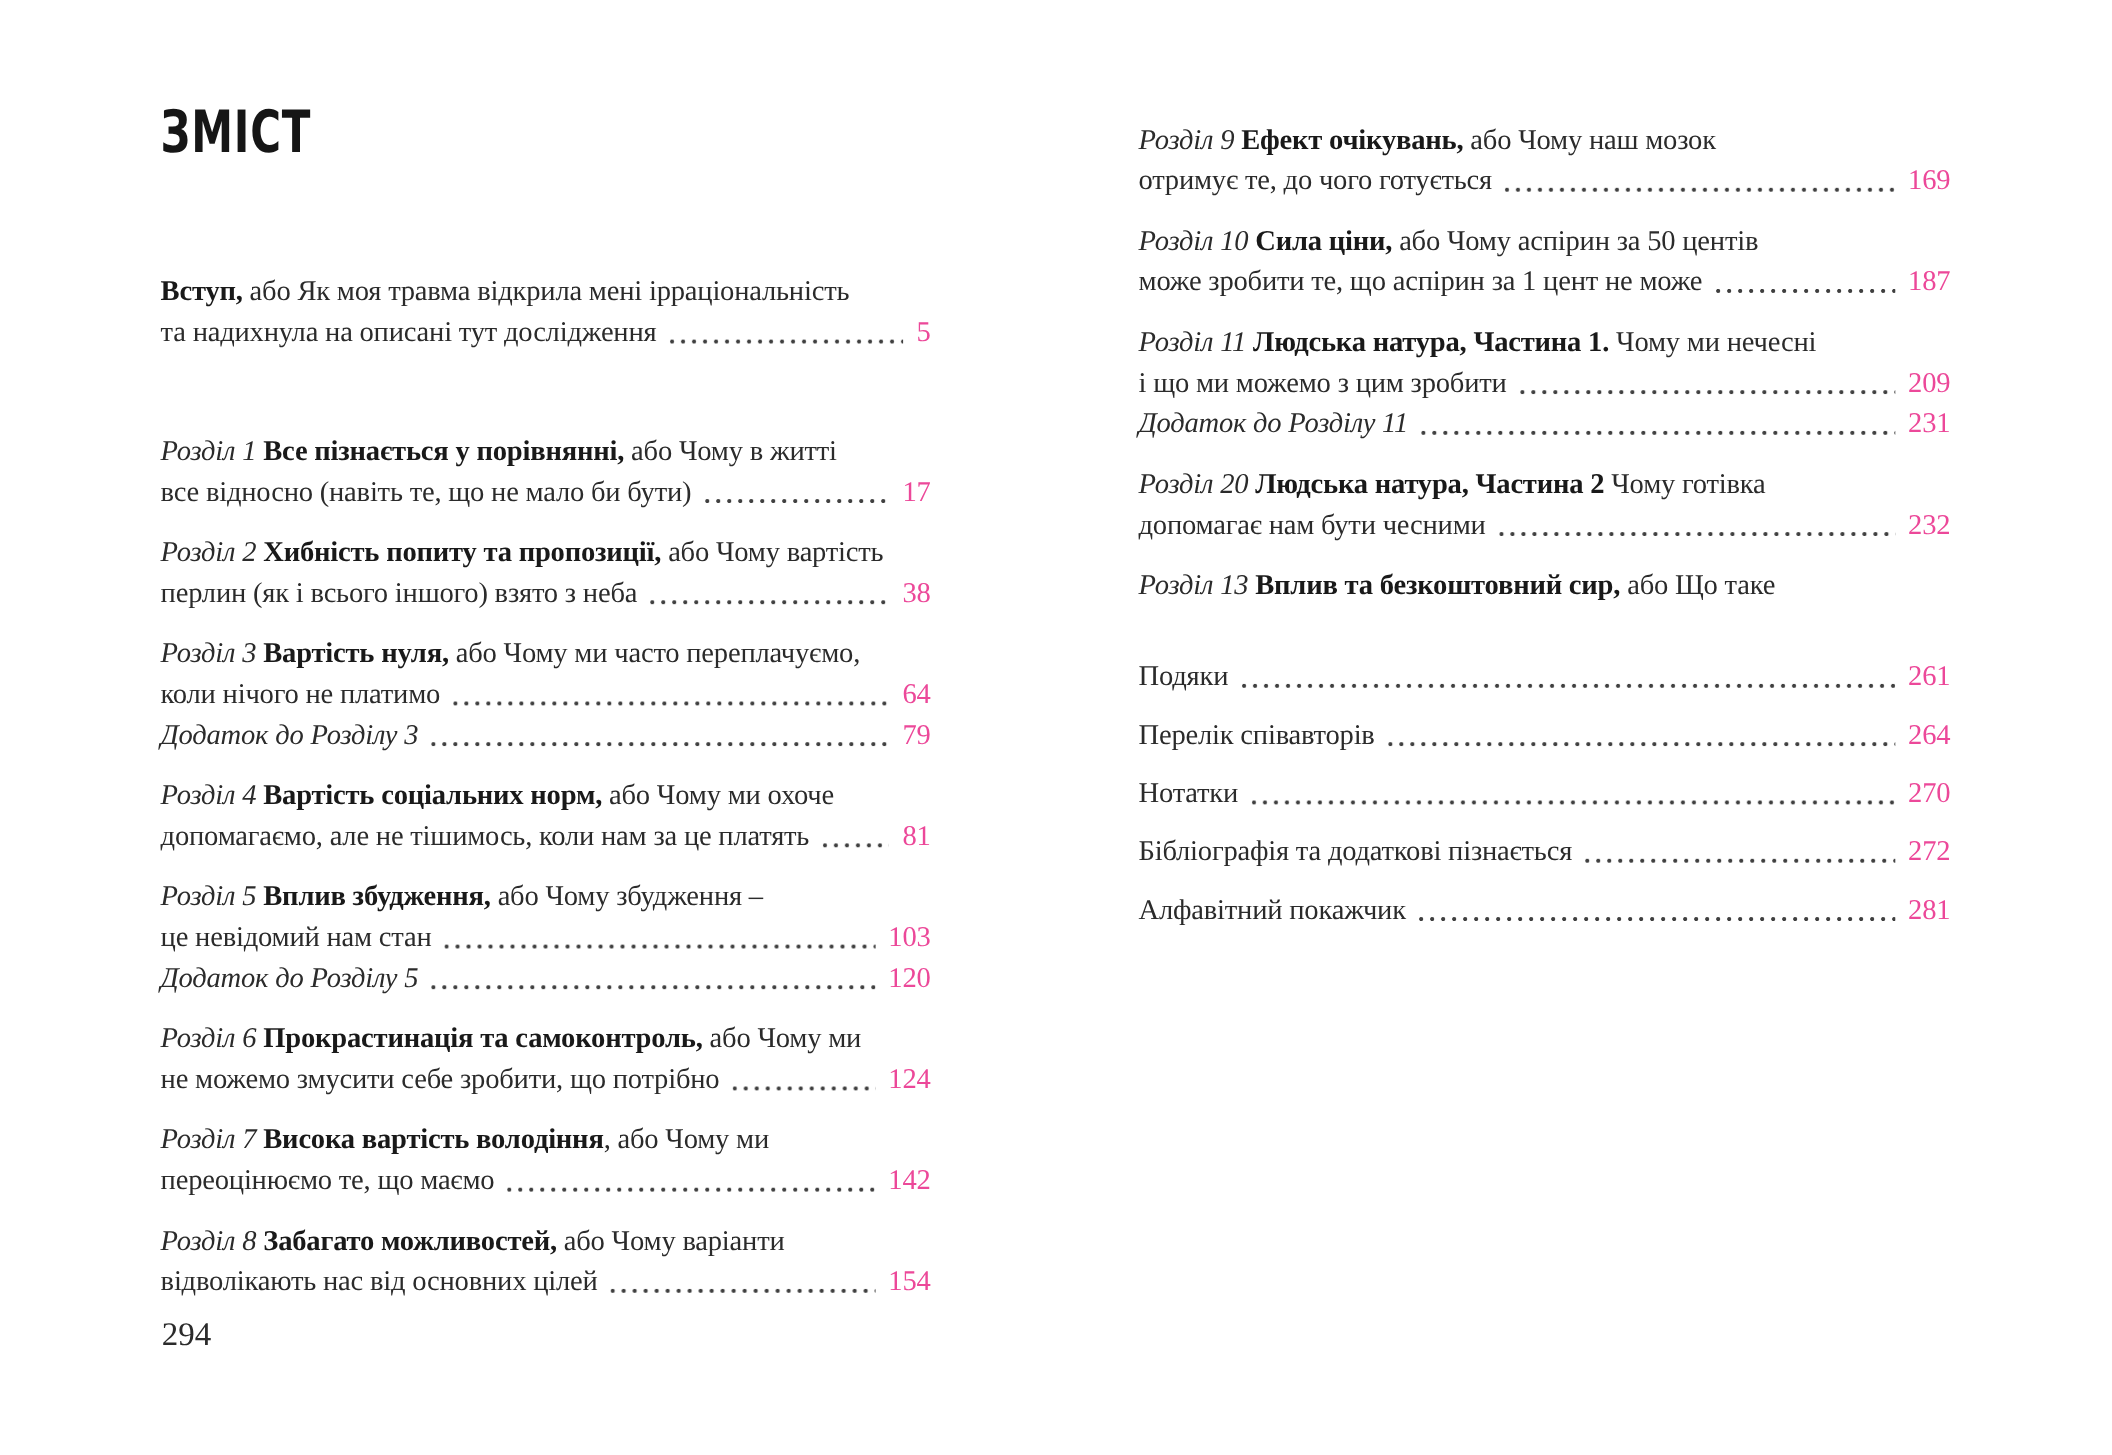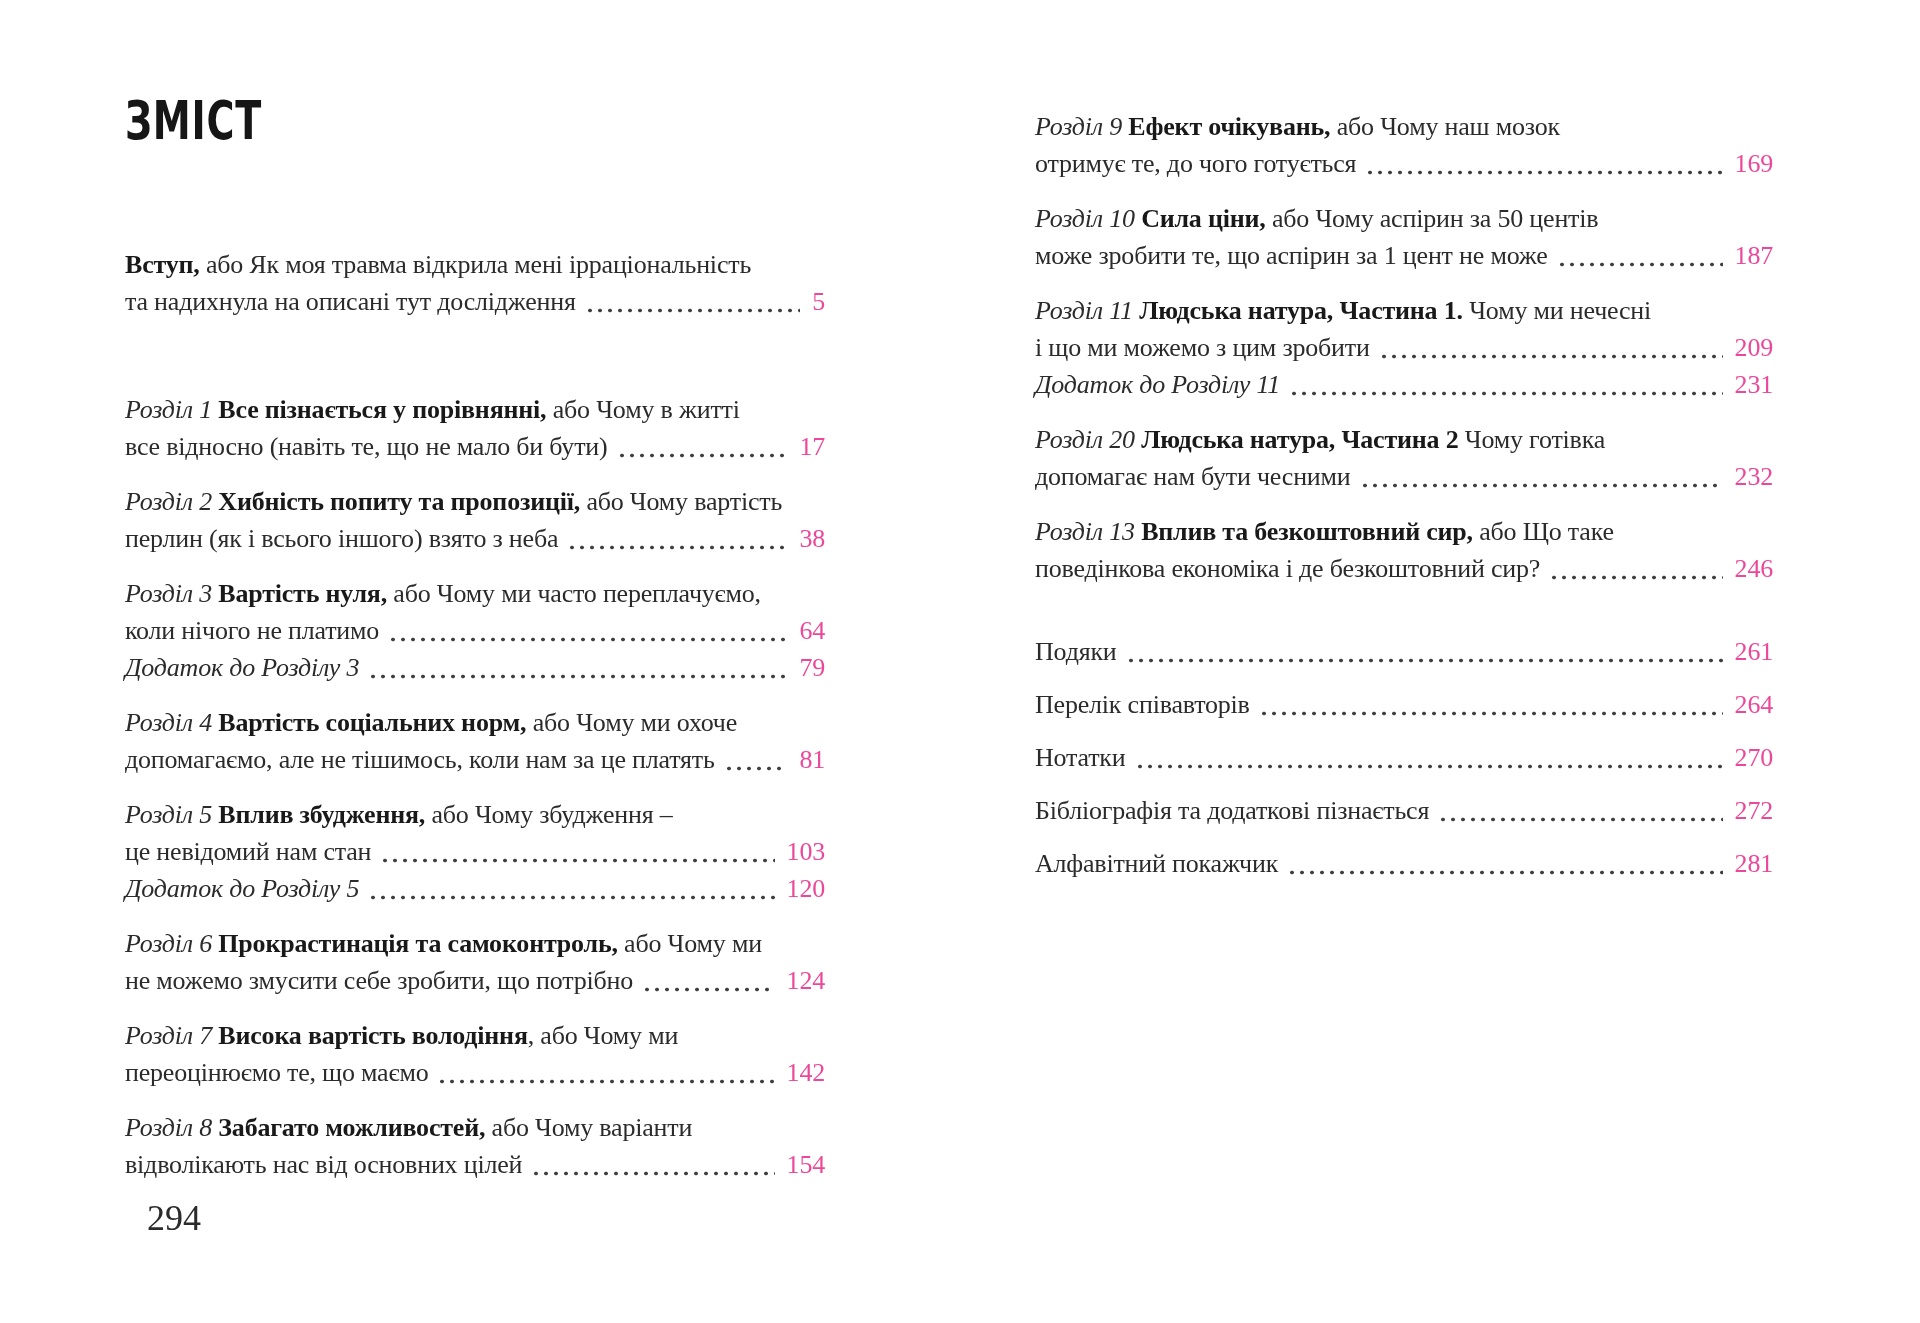--- a/index.html
+++ b/index.html
@@ -26,21 +26,21 @@
     letter-spacing: 1px;
     color: #161616;
     transform: scaleX(0.72);
     transform-origin: left center;
     margin-bottom: 100px;
   }
   .col {
     position: absolute;
     top: 96px;
   }
-  .col-left  { left: 125px;  width: 700px; }
+  .col-left  { left: 146px;  width: 700px; }
   .col-right { left: 1035px; width: 738px; margin-top: 12px; }
 
   .toc-entry {
     margin-bottom: 18px;
     font-size: 26px;
     letter-spacing: -0.2px;
   }
   .toc-entry.gap-large { margin-bottom: 71px; }
 
   .toc-line {
@@ -69,21 +69,21 @@
     color: #ec4899;
   }
 
   .backmatter { margin-top: 46px; }
   .backmatter .toc-entry { margin-bottom: 16px; }
 
   .folio {
     position: absolute;
     left: 147px;
     top: 1197px;
-    font-size: 36px;
+    font-size: 30px;
     color: #2b2b2b;
   }
 </style>
 </head>
 <body>
 
 <div class="book-page">
 
   <div class="col col-left">
     <h1 class="toc-heading">ЗМІСТ</h1>
@@ -235,25 +235,20 @@
           <div class="toc-line">
             <span class="toc-text"><span class="seg-normal">допомагає нам бути чесними</span></span>
             <span class="leader"></span>
             <span class="pagenum">232</span>
           </div>
         </div>
         <div class="toc-entry">
           <div class="toc-line">
             <span class="toc-text"><span class="seg-italic">Розділ 13 </span><span class="seg-bold">Вплив та безкоштовний сир,</span><span class="seg-normal"> або Що таке</span></span>
           </div>
-          <div class="toc-line">
-            <span class="toc-text"><span class="seg-normal">поведінкова економіка і де безкоштовний сир?</span></span>
-            <span class="leader"></span>
-            <span class="pagenum">246</span>
-          </div>
         </div>
       </div>
     <div id="backmatter" class="backmatter">
         <div class="toc-entry">
           <div class="toc-line">
             <span class="toc-text"><span class="seg-normal">Подяки</span></span>
             <span class="leader"></span>
             <span class="pagenum">261</span>
           </div>
         </div>

